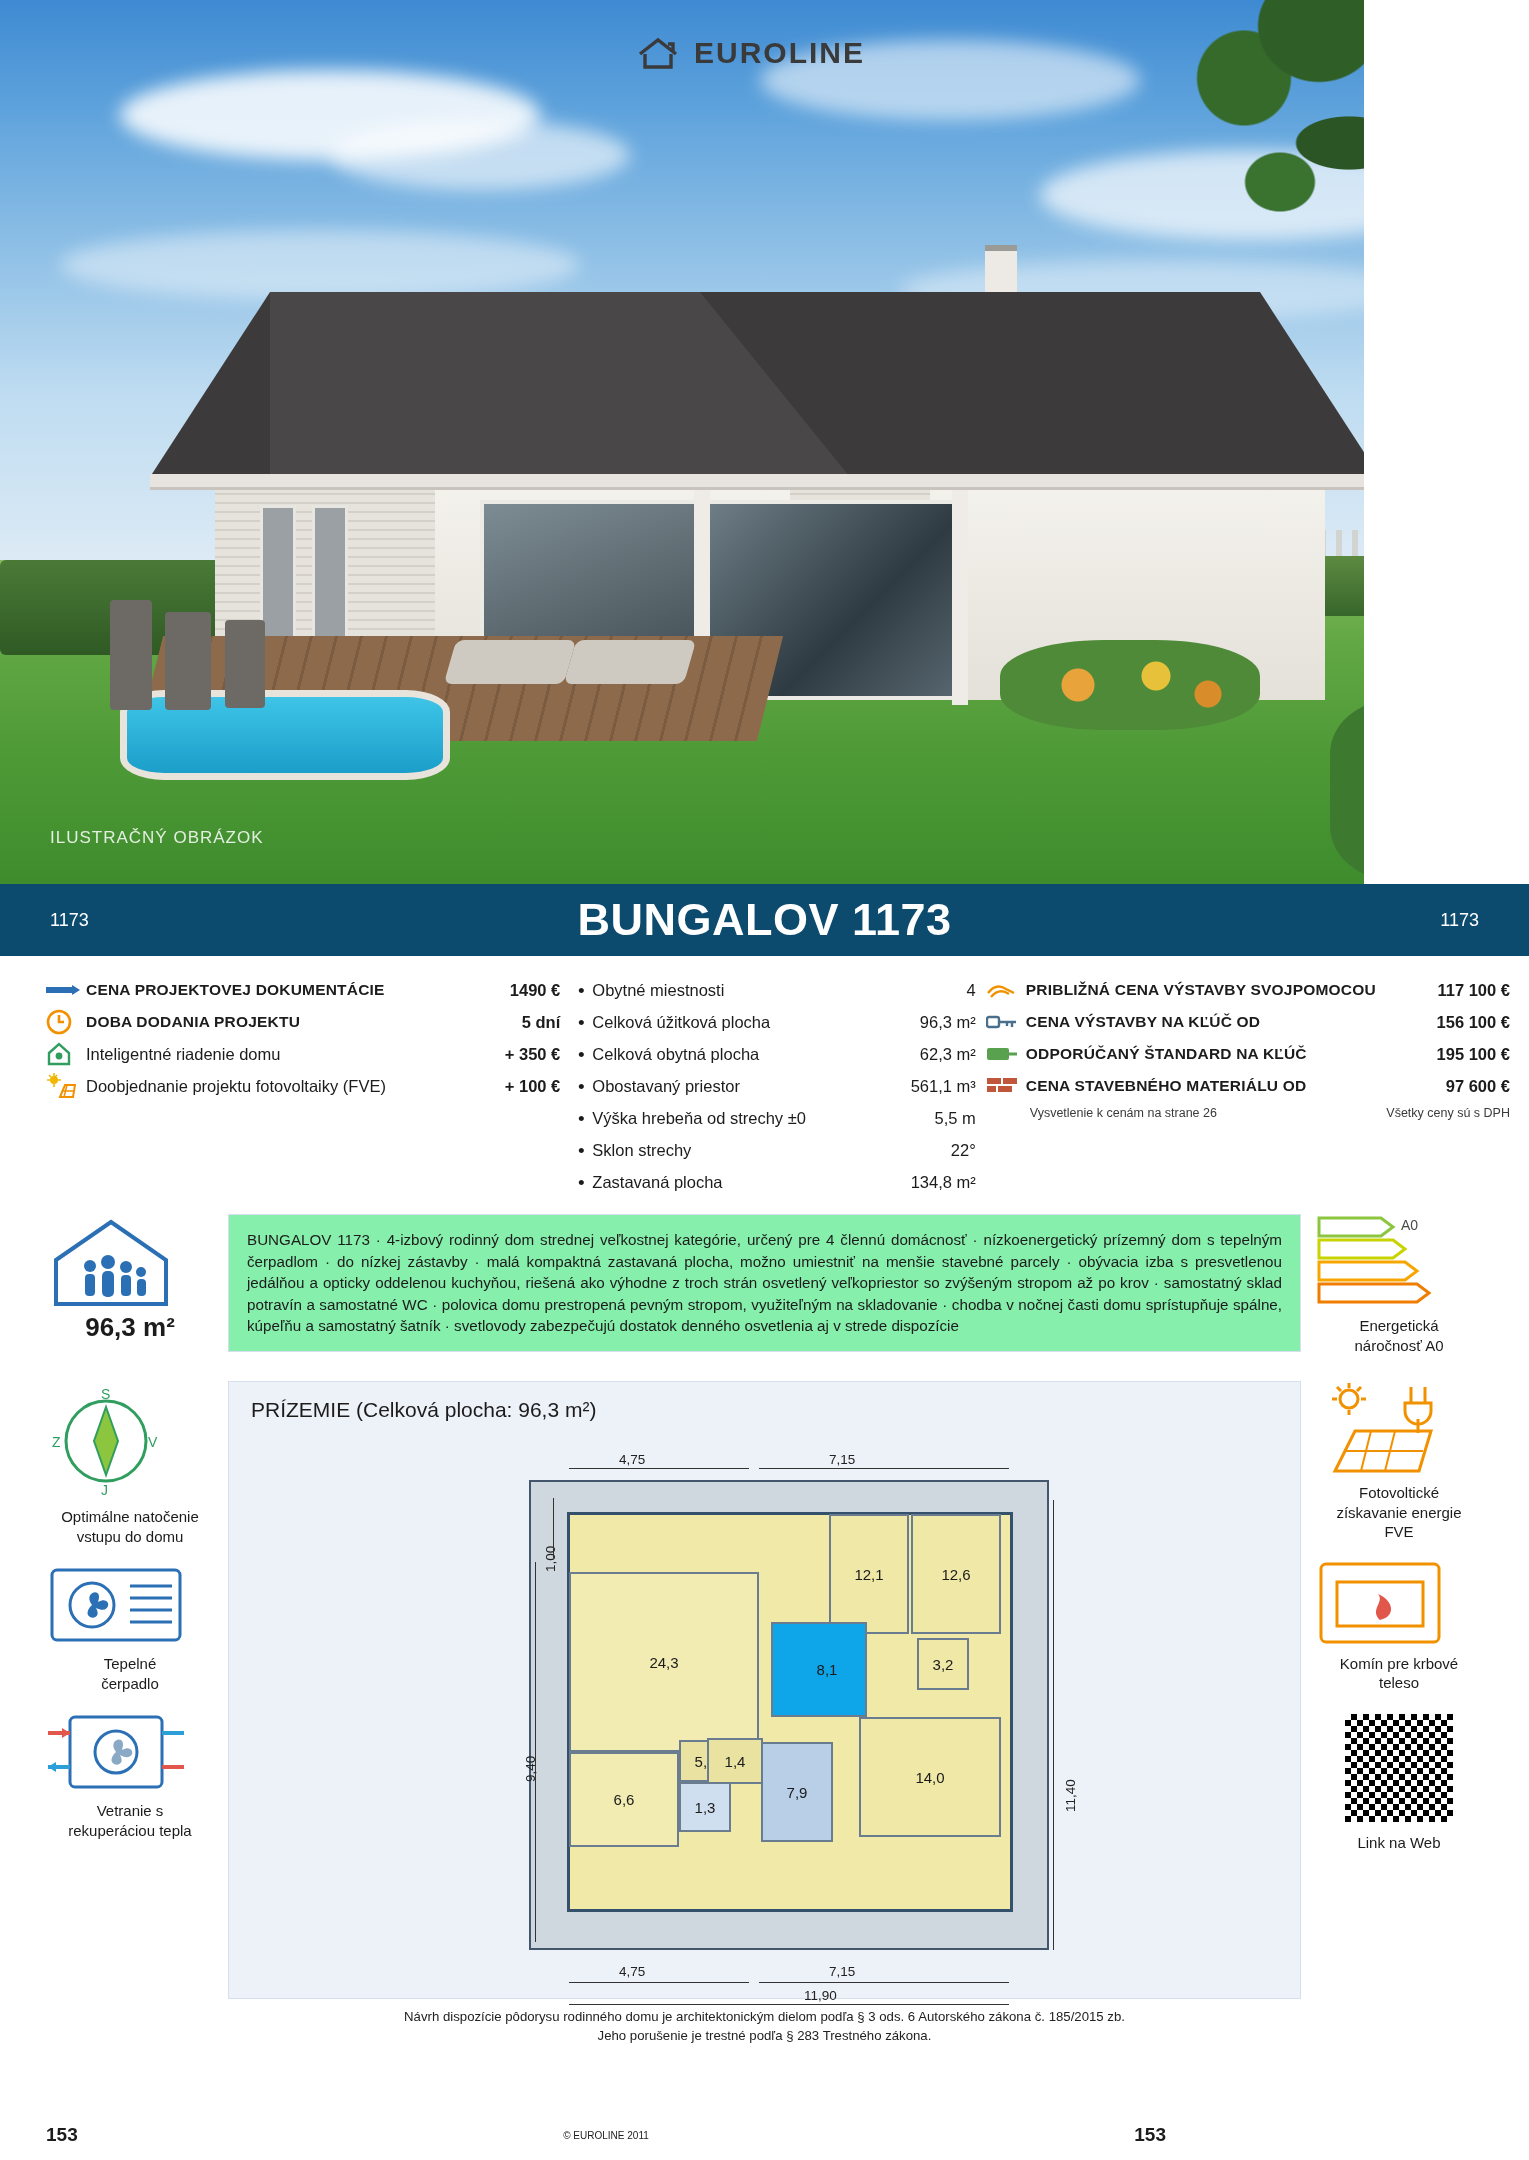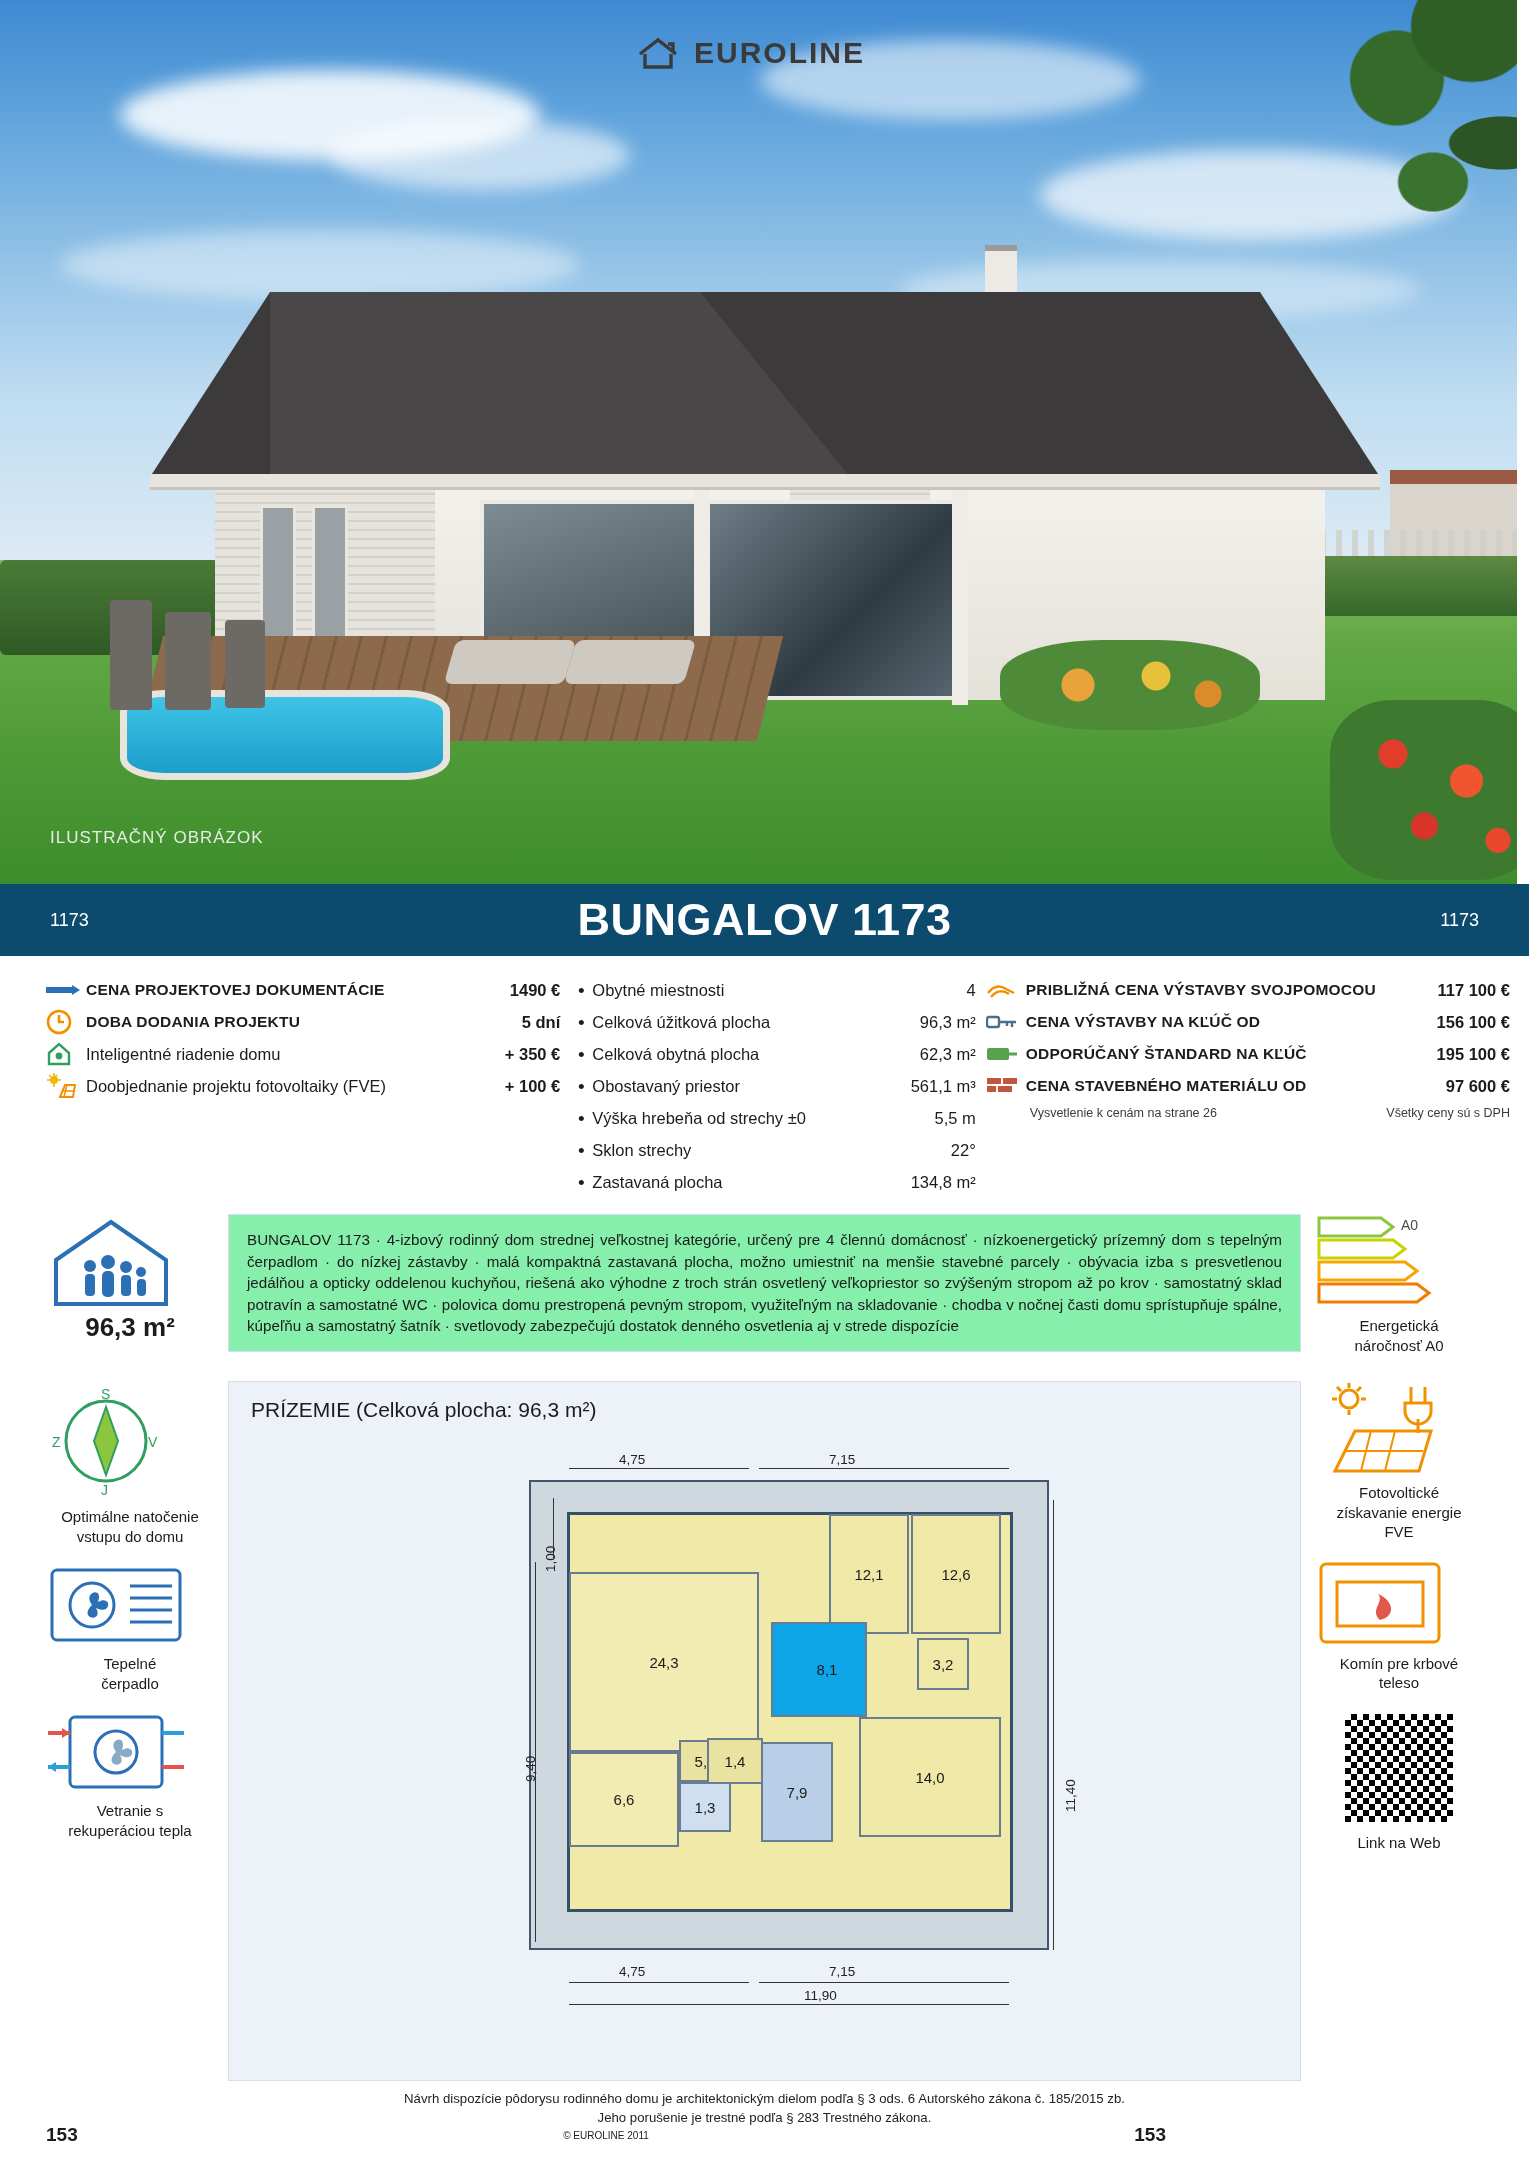--- a/index.html
+++ b/index.html
@@ -10,21 +10,21 @@
     font-family: "Liberation Sans", sans-serif;
     background: #ffffff;
     color: #1c1c1c;
     position: relative;
     overflow: hidden;
   }
 
   
   .hero {
     position: relative;
-    width: 1517px;
+    width: 1364px;
     height: 884px;
     overflow: hidden;
     background: linear-gradient(to bottom, #4c93d4 0%, #7ab6e4 28%, #b7d8ef 45%, #cfe4f2 55%, #9dc77a 60%, #6fae4e 75%, #4f9a39 100%);
   }
   .sky {
     position:absolute; left:0; top:0; width:1529px; height:560px;
     background: linear-gradient(to bottom, #3e8ad2 0%, #5fa3dc 20%, #8fc0e6 45%, #bedcf1 70%, #dceaf5 100%);
   }
   .cloud {
     position:absolute; border-radius:50%; background:rgba(255,255,255,0.85); filter: blur(9px);
@@ -211,21 +211,21 @@
   .side-item { margin-bottom:16px; }
 
   .area-badge { font-size:26px; font-weight:700; margin-top:2px; }
 
   
   .plan-wrap {
     margin: 10px 46px 0 46px; display:flex; gap:14px;
   }
   .plan-box {
     flex:1; background:#EDF1F8; border:1px solid #d6def0; position:relative;
-    height: 700px;
+    height: 618px;
   }
   .plan-title { position:absolute; left:22px; top:16px; font-size:21px; }
 
   
   .fp { position:absolute; left:300px; top:70px; width:560px; height:560px; }
   .fp-outer {
     position:absolute; left:0; top:28px; width:520px; height:470px;
     background:#cfd7df; border:2px solid #44566b;
   }
   .fp-inner {

